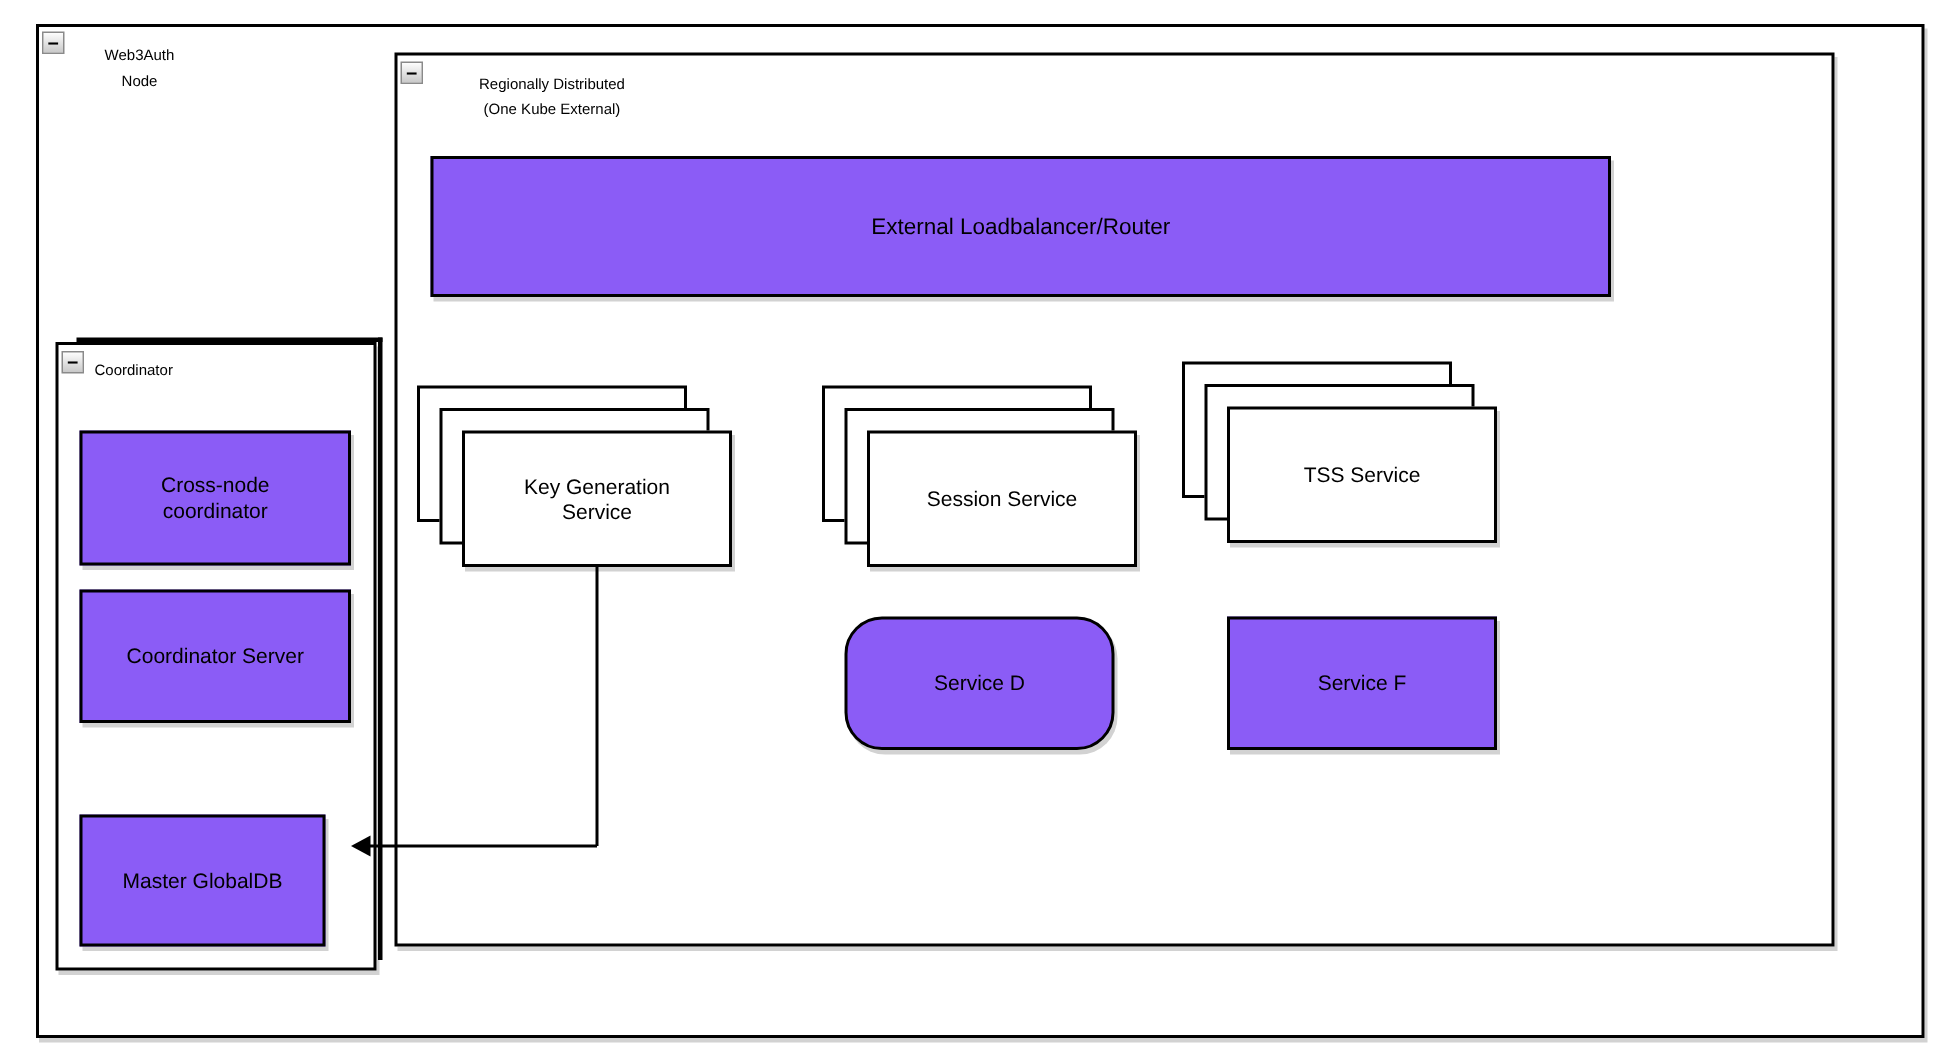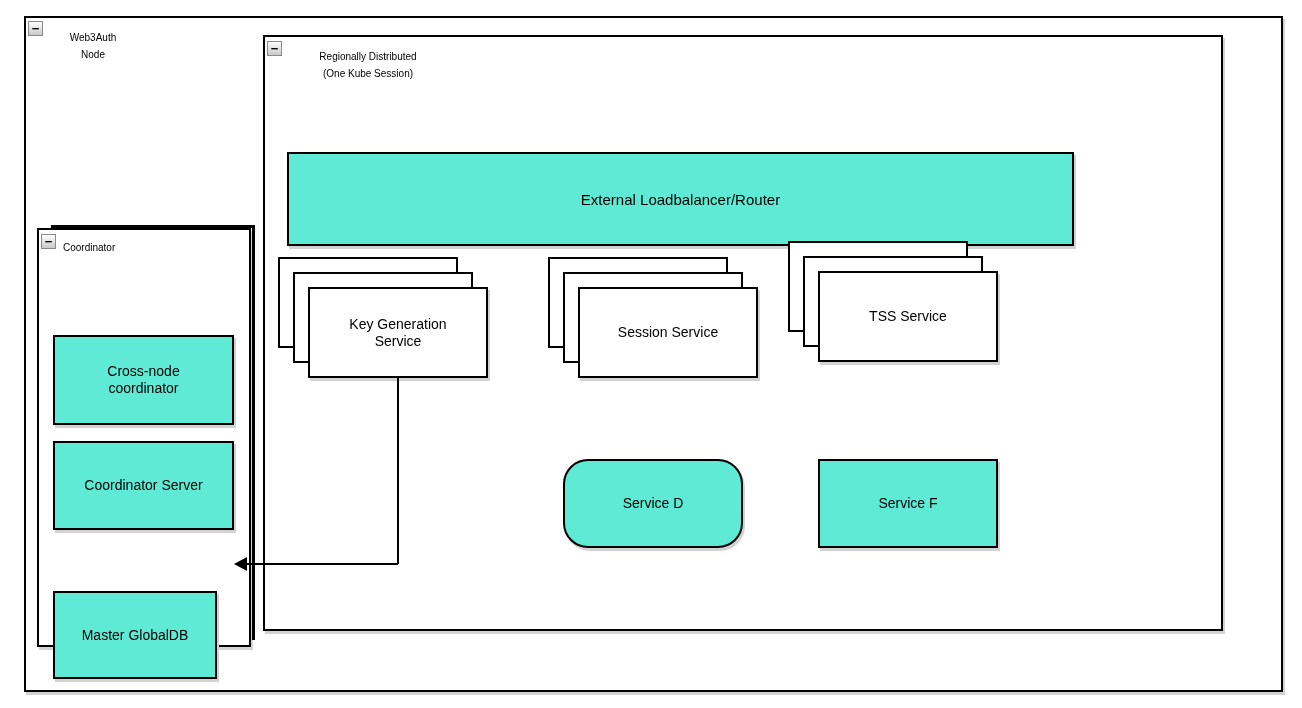--- a/index.html
+++ b/index.html
@@ -18,31 +18,30 @@
   .group {
     position: absolute;
     background: #ffffff;
     border: 2px solid #000000;
     box-shadow: 2px 3px 0 0 #d2d2d2;
   }
 
   
   .shape {
     position: absolute;
-    background: #5eead4;
+    background: #8b5cf6;
     border: 2px solid #000000;
     box-shadow: 2px 3px 0 0 #d2d2d2;
     display: flex;
     align-items: center;
     justify-content: center;
     text-align: center;
     font-size: 14px;
     line-height: 17px;
     white-space: pre-line;
-    margin-top: 48px;
   }
 
   .group-label {
     position: absolute;
     font-size: 10px;
     line-height: 17px;
     white-space: pre-line;
     text-align: center;
   }
   .group-label.left { text-align: left; }
@@ -152,21 +151,21 @@
 
       <div class="shape" id="cross-node-box">Cross-node
 coordinator</div>
       <div class="shape" id="coordinator-server-box">Coordinator Server</div>
       <div class="shape" id="master-globaldb-box">Master GlobalDB</div>
     </div>
 
     <div class="group" id="regional-group">
       <div class="collapse-btn" id="regional-collapse">−</div>
       <div class="group-label" id="regional-label">Regionally Distributed
-(One Kube Session)</div>
+(One Kube External)</div>
 
       <div class="shape" id="external-lb-box">External Loadbalancer/Router</div>
 
       <div class="stack" id="keygen-stack">
         <div class="layer back"></div>
         <div class="layer mid"></div>
         <div class="layer front">Key Generation
 Service</div>
       </div>
 

